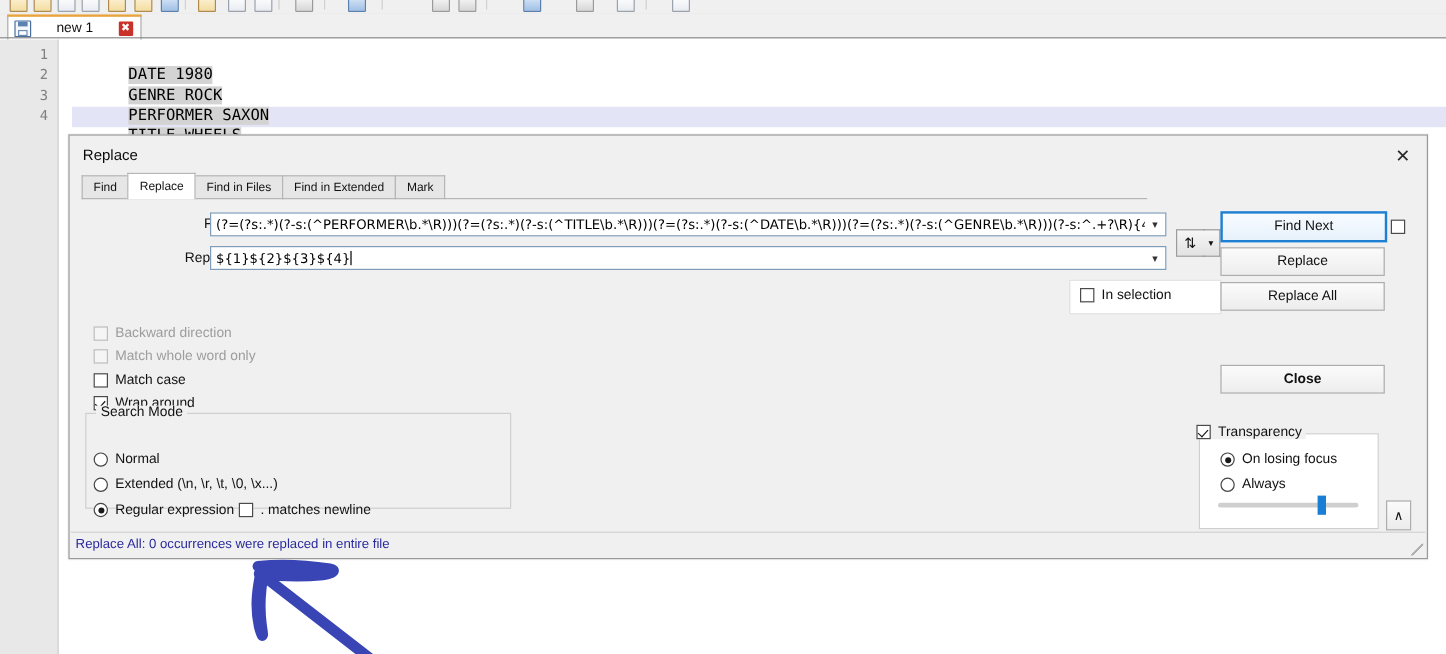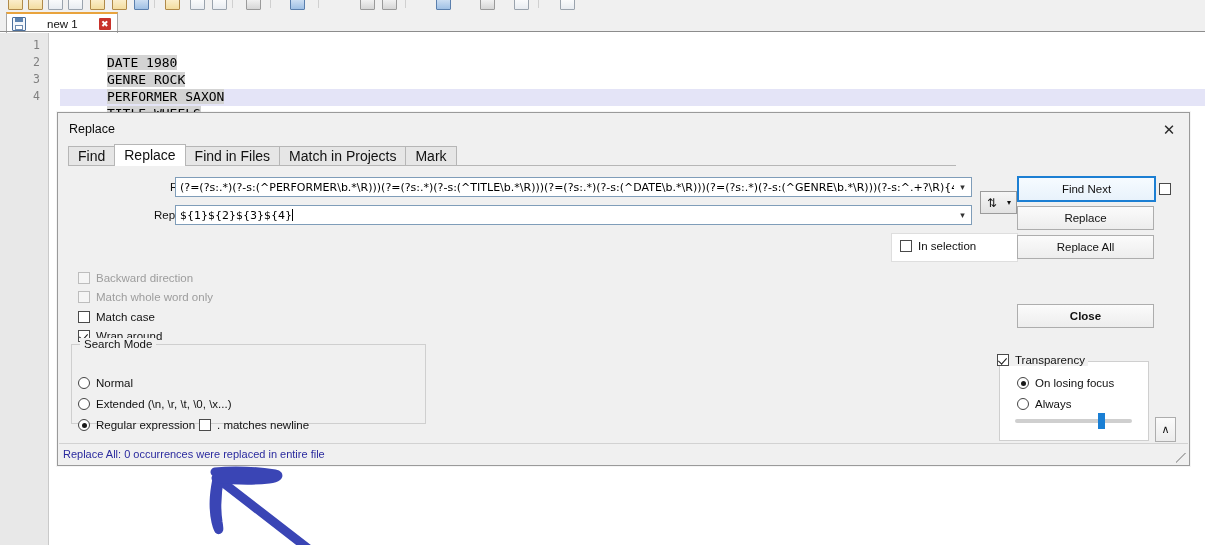--- a/index.html
+++ b/index.html
@@ -99,21 +99,21 @@
   .dlg-close {
     position:absolute; right:6px; top:5px; width:28px; height:24px;
     display:flex; align-items:center; justify-content:center;
     font-size:15px; color:#2a2a2a; font-family:"DejaVu Sans", sans-serif;
     cursor:pointer;
   }
 
   .tabs { position:absolute; left:10px; top:32px; height:21px; display:flex; align-items:flex-end; }
   .tab {
     height:19px; line-height:19px; padding:0 9px;
-    font-size:14px; color:#111;
+    font-size:10px; color:#111;
     background:#e6e6e6; border:1px solid #b6b6b6; border-bottom:none;
     margin-right:-1px;
   }
   .tab.active {
     background:#ffffff; height:21px; line-height:21px;
     border-color:#b6b6b6; position:relative; z-index:2;
   }
   .tabs-underline {
     position:absolute; left:10px; top:52px; width:888px; height:1px; background:#b6b6b6;
   }
@@ -298,21 +298,21 @@
 
   <div class="dialog">
 
     <div class="dlg-title">Replace</div>
     <div class="dlg-close">✕</div>
 
     <div class="tabs">
       <div class="tab">Find</div>
       <div class="tab active">Replace</div>
       <div class="tab">Find in Files</div>
-      <div class="tab">Match in Projects</div>
+      <div class="tab">Find in Extended</div>
       <div class="tab">Mark</div>
     </div>
     <div class="tabs-underline"></div>
 
     <div class="field-label" style="left:55px; top:68px; width:110px;">Find what:</div>
     <div class="combo" style="left:117px; top:64px; width:797px;">
       <div class="val">(?=(?s:.*)(?-s:(^PERFORMER\b.*\R)))(?=(?s:.*)(?-s:(^TITLE\b.*\R)))(?=(?s:.*)(?-s:(^DATE\b.*\R)))(?=(?s:.*)(?-s:(^GENRE\b.*\R)))(?-s:^.+?\R){4,}</div>
       <div class="caret"></div>
     </div>
 

